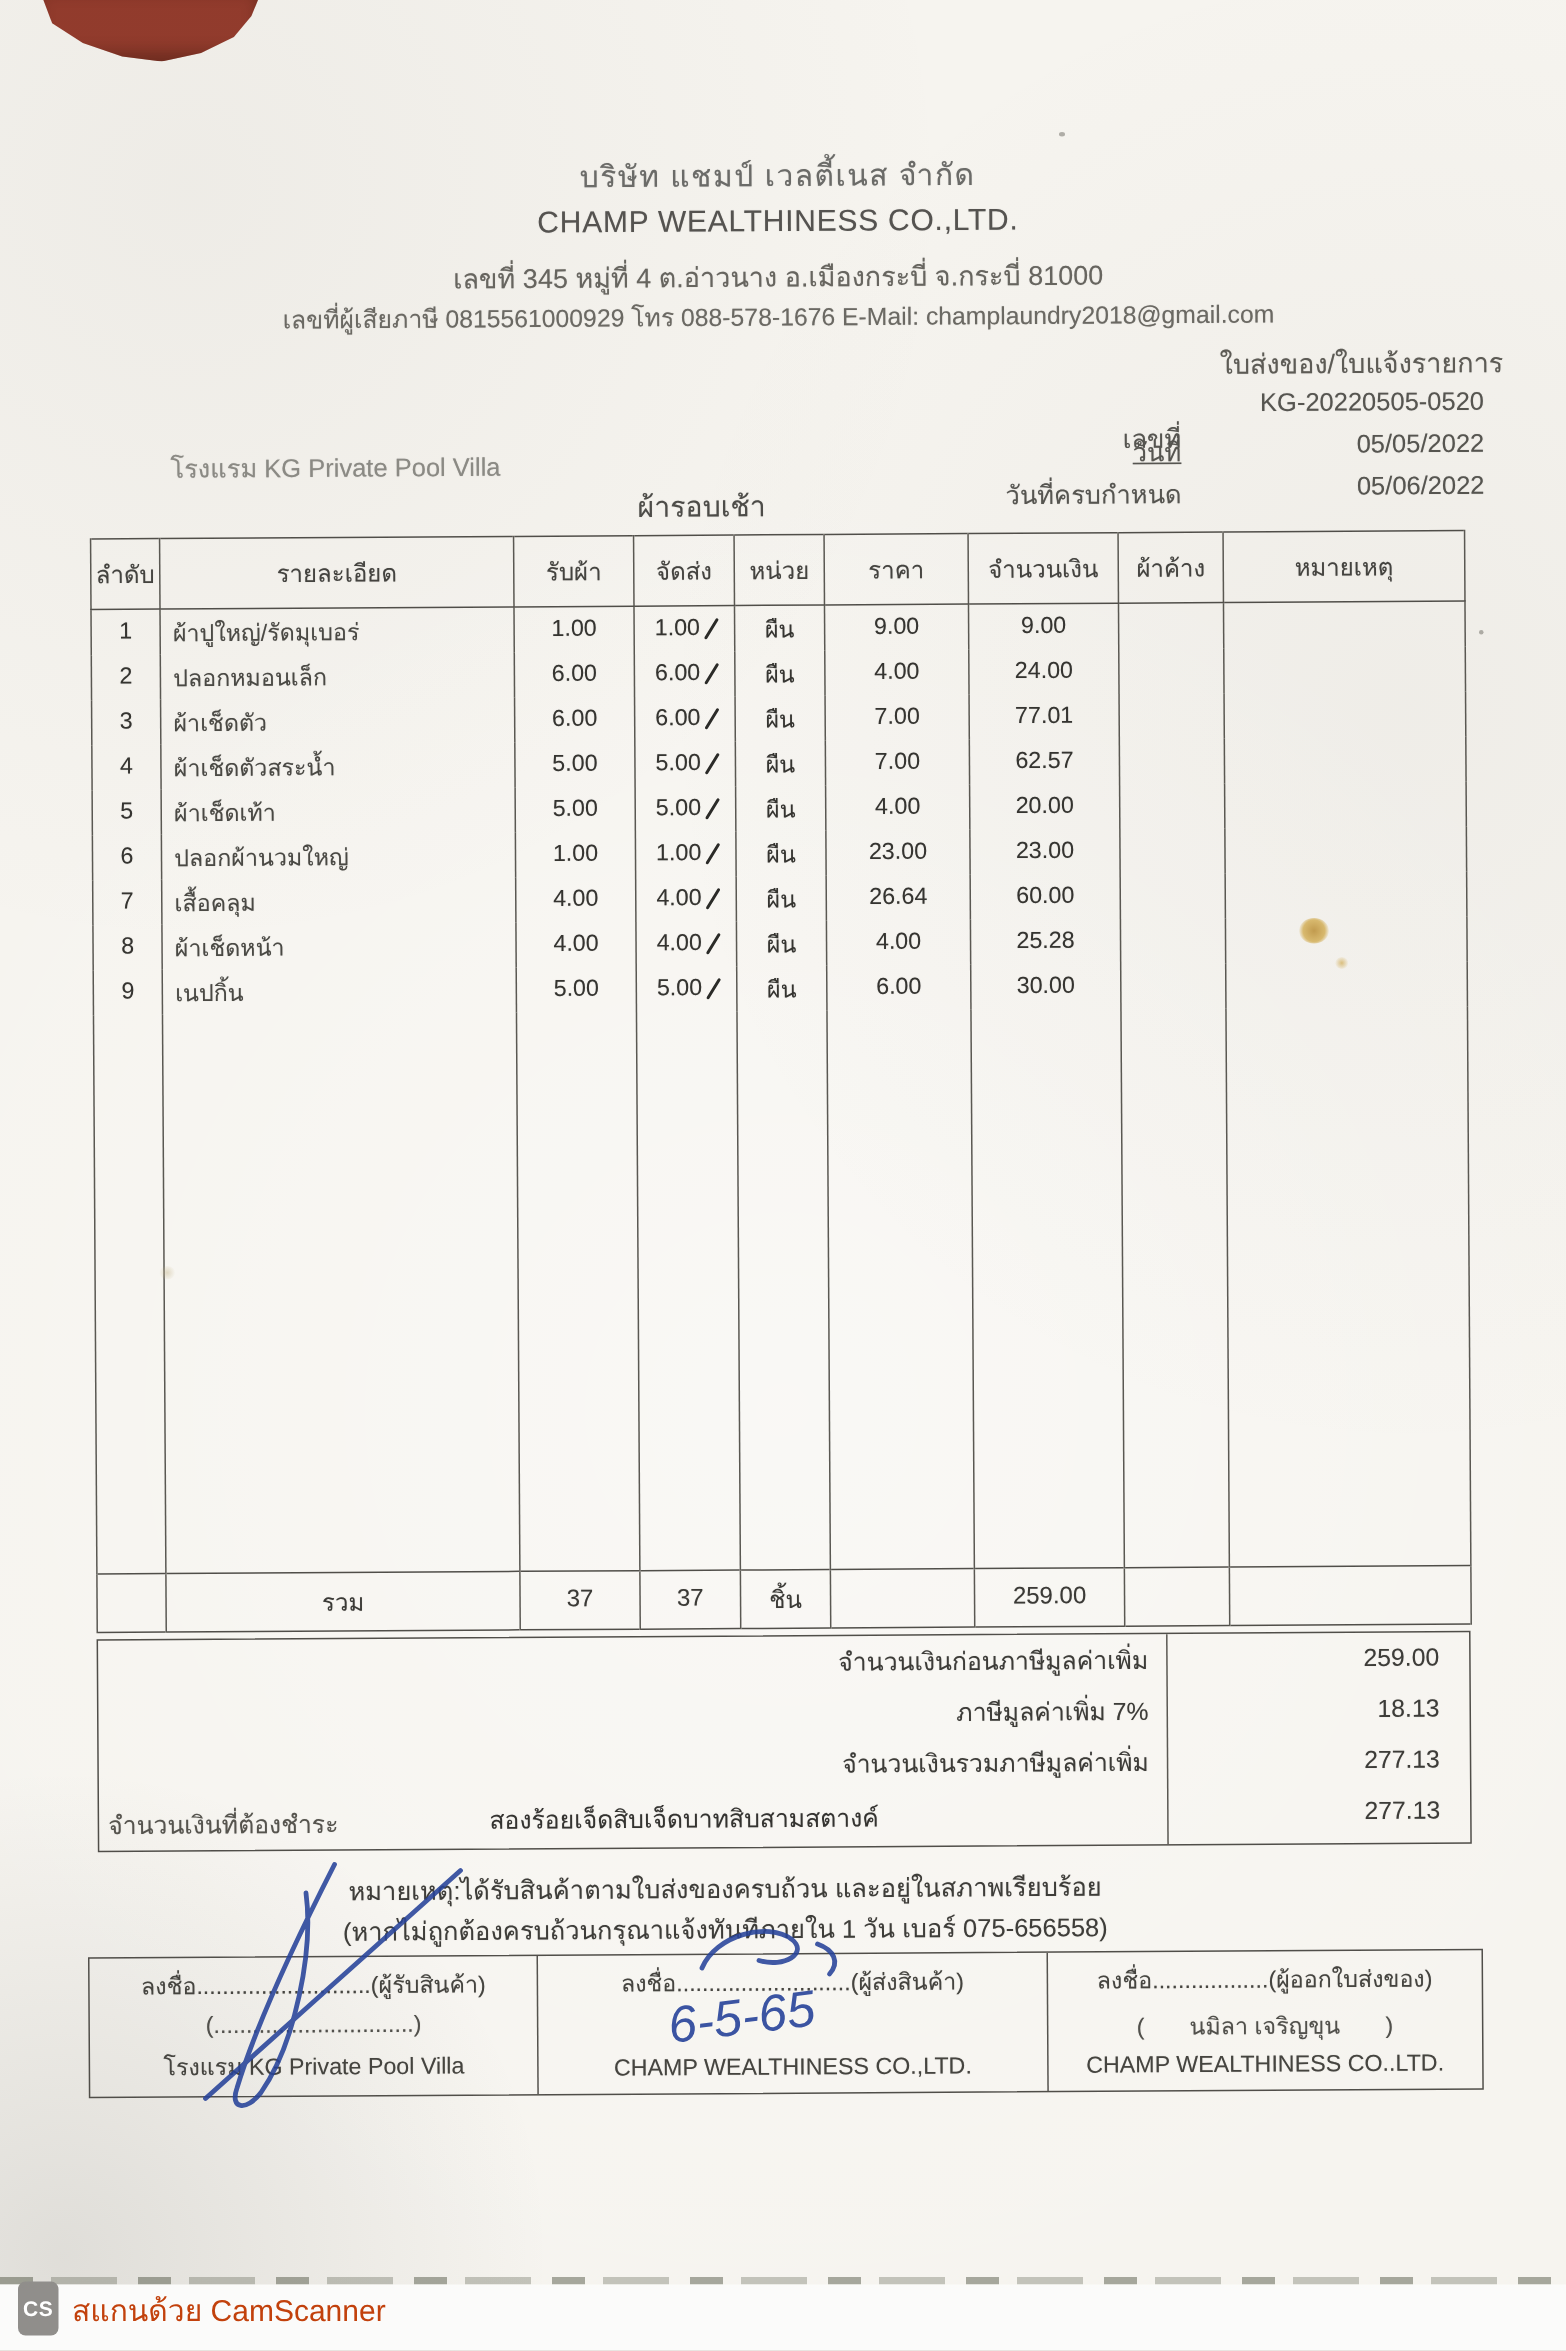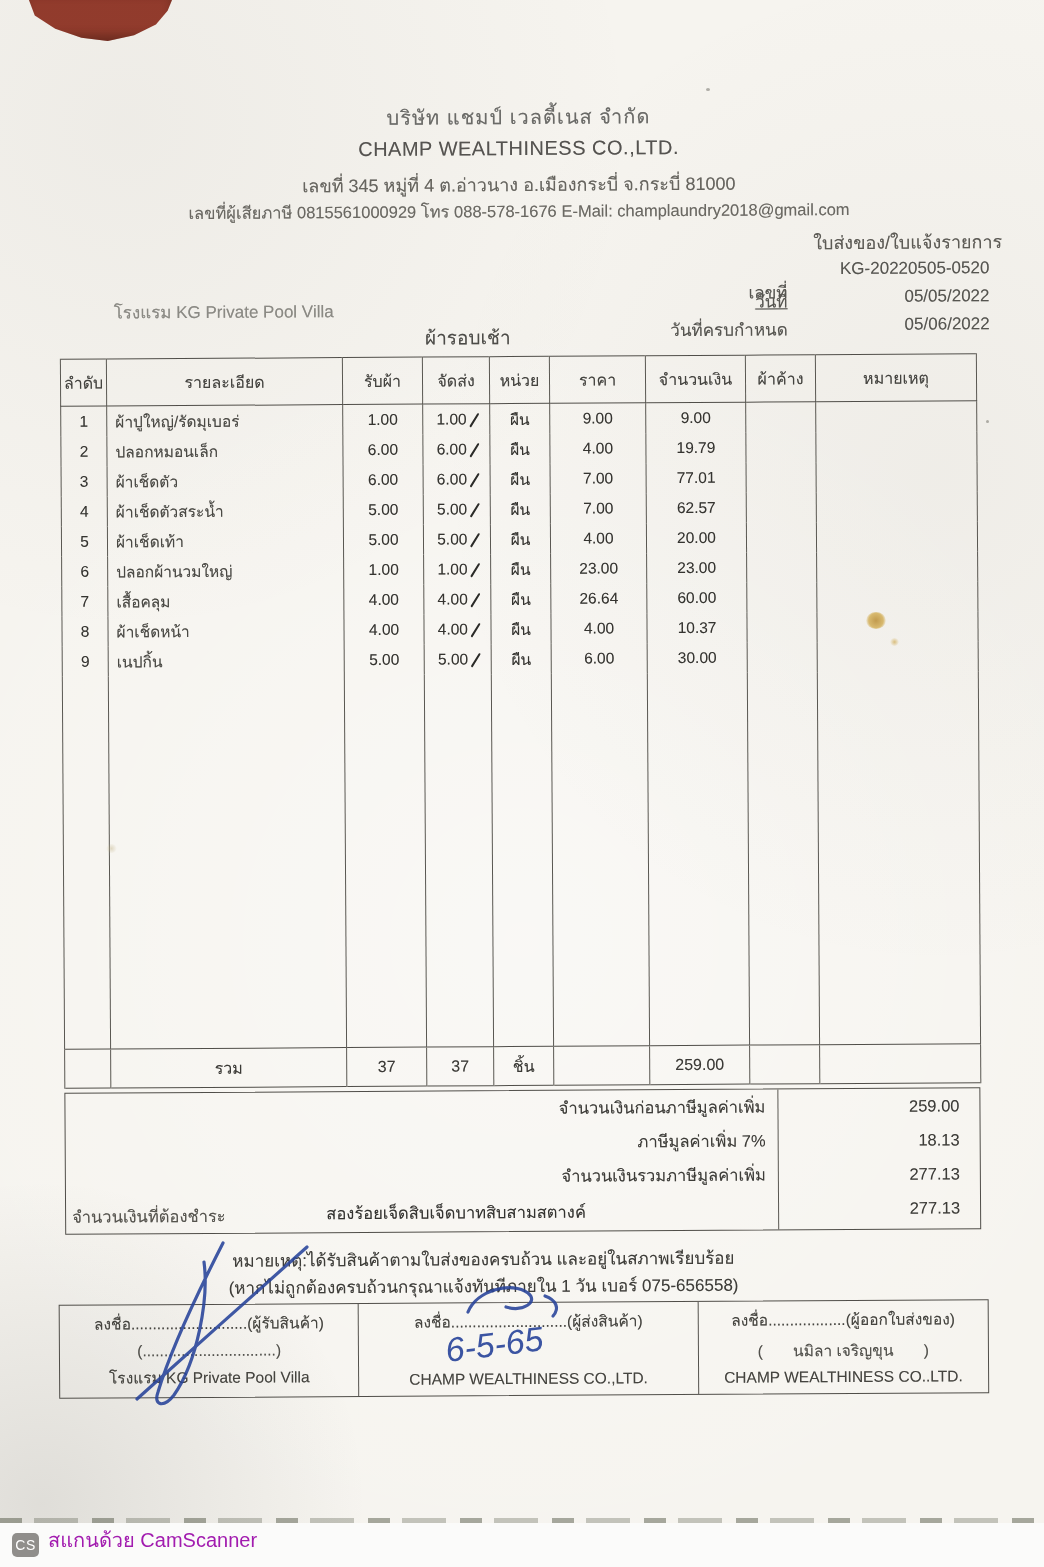--- a/index.html
+++ b/index.html
@@ -92,24 +92,24 @@
     background:radial-gradient(circle,#c4b489 0%,rgba(196,180,137,0) 75%);opacity:.45;}
   .speck{position:absolute;background:#6a6860;border-radius:50%;opacity:.5;}
 
   
   .scanline{position:absolute;left:0;right:0;bottom:44px;height:5px;opacity:.75;
     background:repeating-linear-gradient(90deg,
       rgba(52,58,38,.55) 0 22px, rgba(52,58,38,0) 22px 34px,
       rgba(52,58,38,.35) 34px 78px, rgba(52,58,38,0) 78px 92px);
     filter:blur(.5px);}
   .footer{position:absolute;left:0;right:0;bottom:0;height:44px;background:#fbfbfa;}
-  .cs-badge{position:absolute;left:12px;bottom:10px;width:27px;height:24px;background:#908e8b;
-    border-radius:5px;color:#fff;font-weight:normal;font-size:14px;display:flex;
+  .cs-badge{position:absolute;left:12px;bottom:10px;width:27px;height:36px;background:#908e8b;
+    border-radius:5px;color:#fff;font-weight:bold;font-size:14px;display:flex;
     align-items:center;justify-content:center;letter-spacing:.5px;}
-  .cs-credit{position:absolute;left:48px;bottom:11px;font-size:20px;color:#a21caf;}
+  .cs-credit{position:absolute;left:48px;bottom:11px;font-size:20px;color:#c2410c;}
 </style>
 </head>
 <body>
 
 <div id="page">
   <div class="red-patch"></div>
   <div id="paper-texture"></div>
 
   <div id="printed">
 
@@ -165,21 +165,21 @@
             <td></td>
             <td></td>
           </tr>
           <tr>
             <td>2</td>
             <td class="desc">ปลอกหมอนเล็ก</td>
             <td>6.00</td>
             <td>6.00<span class="tick"></span></td>
             <td>ผืน</td>
             <td>4.00</td>
-            <td>19.79</td>
+            <td>24.00</td>
             <td></td>
             <td></td>
           </tr>
           <tr>
             <td>3</td>
             <td class="desc">ผ้าเช็ดตัว</td>
             <td>6.00</td>
             <td>6.00<span class="tick"></span></td>
             <td>ผืน</td>
             <td>7.00</td>
@@ -231,21 +231,21 @@
             <td></td>
             <td></td>
           </tr>
           <tr>
             <td>8</td>
             <td class="desc">ผ้าเช็ดหน้า</td>
             <td>4.00</td>
             <td>4.00<span class="tick"></span></td>
             <td>ผืน</td>
             <td>4.00</td>
-            <td>10.37</td>
+            <td>25.28</td>
             <td></td>
             <td></td>
           </tr>
           <tr>
             <td>9</td>
             <td class="desc">เนปกิ้น</td>
             <td>5.00</td>
             <td>5.00<span class="tick"></span></td>
             <td>ผืน</td>
             <td>6.00</td>

